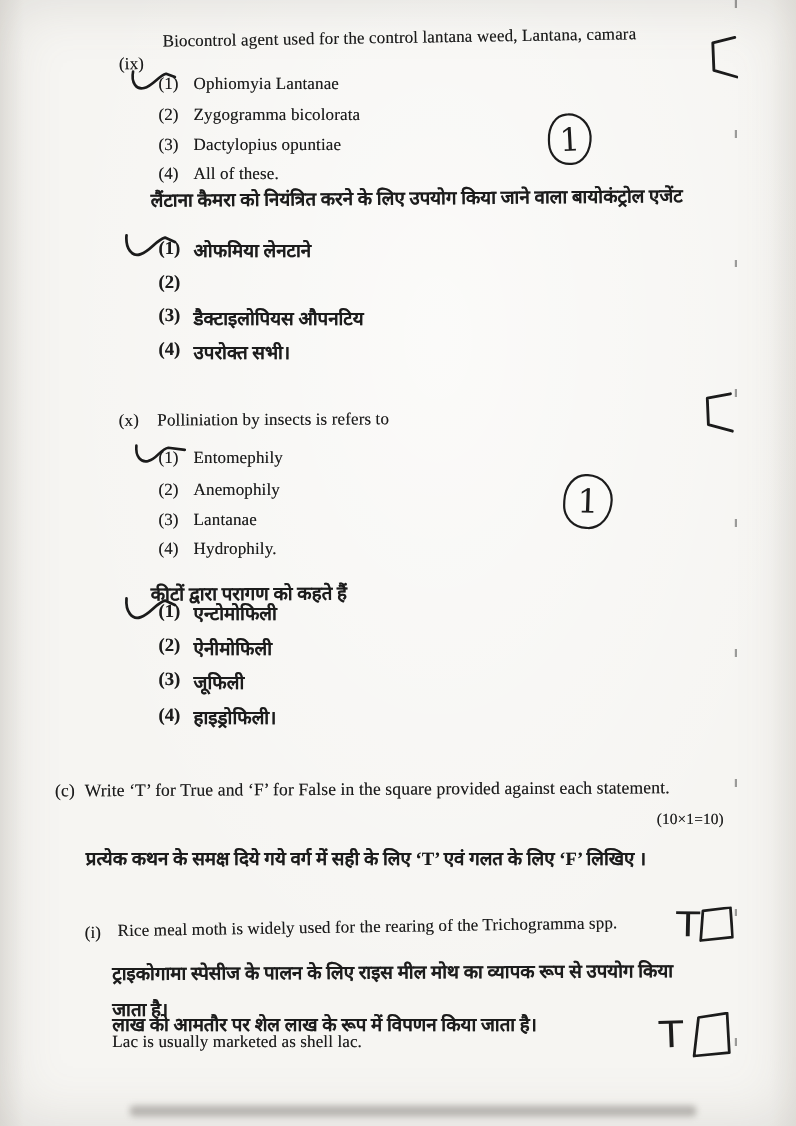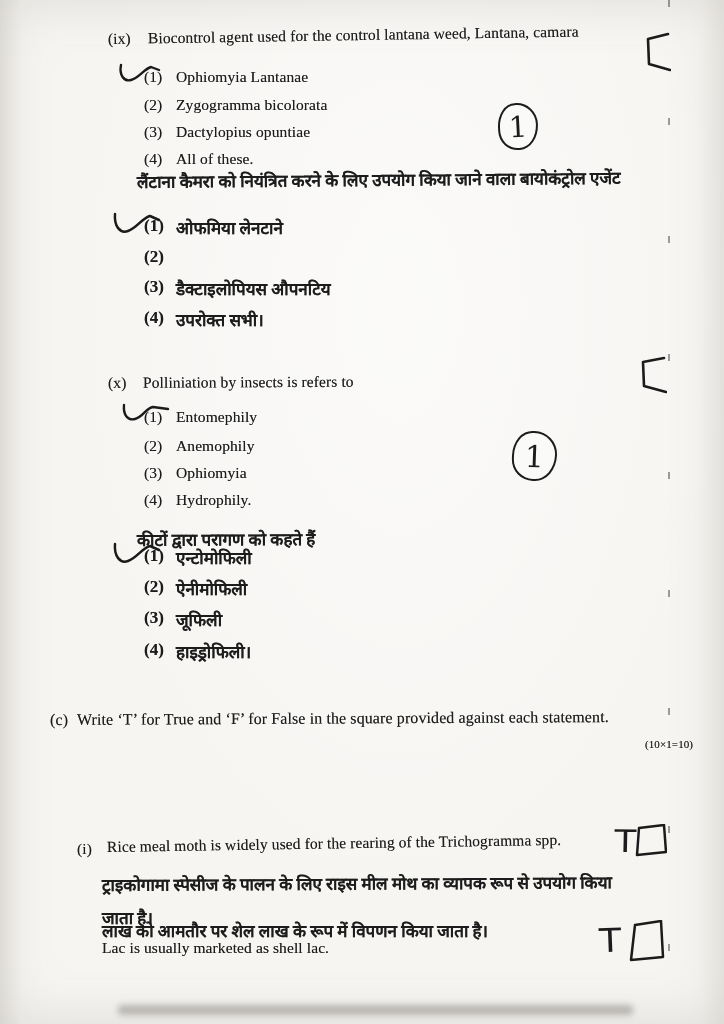--- a/index.html
+++ b/index.html
@@ -53,21 +53,21 @@
   .tilt-1  { transform: rotate(-0.9deg); transform-origin: left center; }
   .tilt-05 { transform: rotate(-0.5deg); transform-origin: left center; }
   .tilt-03 { transform: rotate(-0.3deg); transform-origin: left center; }
 </style>
 </head>
 <body>
 
 <div class="page">
 
   <div class="abs qhead en tilt-1" style="left:108px; top:30px;">
-    <span class="num" style="flex:0 0 40px;">(ix)</span>
+    <span class="num" style="flex:0 0 40px;margin-top:20px;">(ix)</span>
     <span>Biocontrol agent used for the control lantana weed, Lantana, camara</span>
   </div>
 
   <div class="abs row en" style="left:144px; top:68px;">
     <span class="num">(1)</span>
     <span>Ophiomyia Lantanae</span>
   </div>
   <div class="abs row en" style="left:144px; top:96px;">
     <span class="num">(2)</span>
     <span>Zygogramma bicolorata</span>
@@ -123,21 +123,21 @@
   <div class="abs row en" style="left:144px; top:408px;">
     <span class="num">(1)</span>
     <span>Entomephily</span>
   </div>
   <div class="abs row en" style="left:144px; top:437px;">
     <span class="num">(2)</span>
     <span>Anemophily</span>
   </div>
   <div class="abs row en" style="left:144px; top:464px;">
     <span class="num">(3)</span>
-    <span>Ophiomyia</span>
+    <span>Lantanae</span>
   </div>
   <div class="abs row en" style="left:144px; top:491px;">
     <span class="num">(4)</span>
     <span>Hydrophily.</span>
   </div>
 
   <svg class="abs" style="left:120px; top:402px;" width="50" height="26" viewBox="0 0 50 26">
     <path class="ink" stroke-width="2.4" d="M4,3 C3,13 8,19 15,17 C23,15 26,6 33,5 L48,7"></path>
   </svg>
 
@@ -170,22 +170,23 @@
 
   <svg class="abs" style="left:112px; top:540px;" width="50" height="32" viewBox="0 0 50 32">
     <path class="ink" stroke-width="2.5" d="M3,4 C2,16 8,24 16,21 C25,18 30,8 38,6 L47,10"></path>
   </svg>
 
   <div class="abs qhead en tilt-03" style="left:50px; top:711px; font-size:16px;">
     <span class="num" style="flex:0 0 27px;">(c)</span>
     <span>Write ‘T’ for True and ‘F’ for False in the square provided against each statement.</span>
   </div>
 
-  <div class="abs en" style="left:645px; top:738px; font-size:11px;">(10×1=10)</div>
-
+  <div class="abs en" style="left:597px; top:738px; font-size:14px;">(10×1=10)</div>
+
+  <div class="abs hi" style="left:78px; top:768px;">प्रत्येक कथन के समक्ष दिये गये वर्ग में सही के लिए ‘T’ एवं गलत के लिए ‘F’ लिखिए ।</div>
 
   <span class="abs en" style="left:77px; top:840px;">(i)</span>
   <span class="abs en tilt-1" style="left:107px; top:838px;">Rice meal moth is widely used for the rearing of the Trichogramma spp.</span>
 
   <span class="abs hand-t" style="left:616px; top:826px; font-size:31px; transform:scaleX(1.15) rotate(1deg);">T</span>
   <svg class="abs" style="left:635px; top:824px;" width="32" height="34" viewBox="0 0 32 34">
     <polygon class="ink" stroke-width="2.5" points="4,4 29,1 31,28 2,31"></polygon>
   </svg>
 
   <div class="abs hi tilt-03" style="left:102px; top:873px;">ट्राइकोगामा स्पेसीज के पालन के लिए राइस मील मोथ का व्यापक रूप से उपयोग किया</div>

